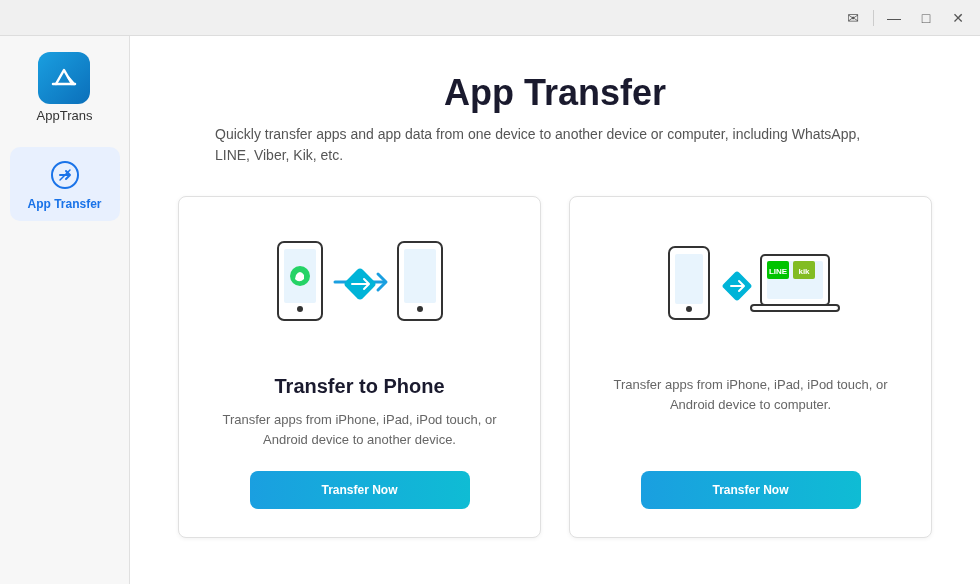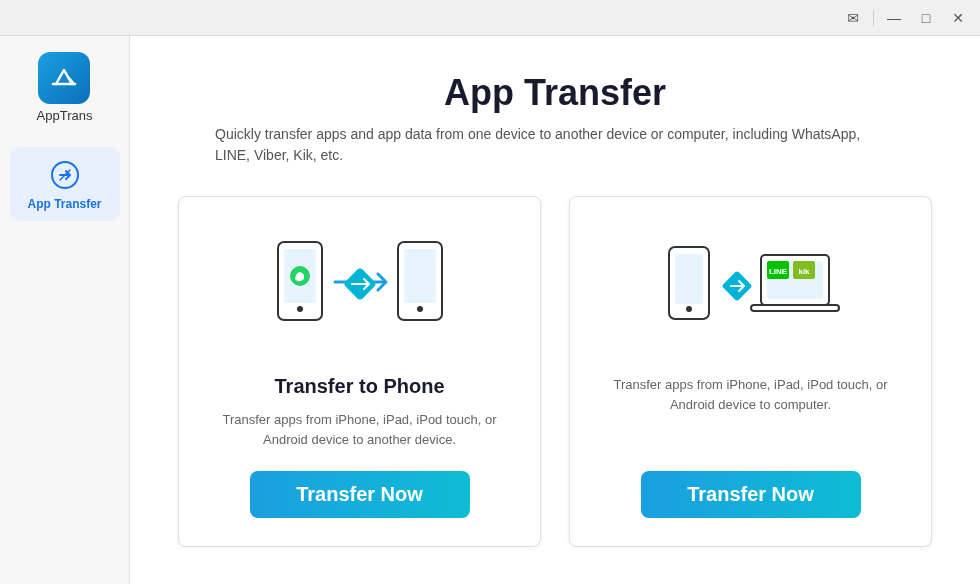--- a/index.html
+++ b/index.html
@@ -193,21 +193,21 @@
       margin-bottom: 22px;
       flex: 1;
     }
 
     .transfer-btn {
       background: linear-gradient(90deg, #1a9fe0, #0fbcd4);
       color: white;
       border: none;
       border-radius: 8px;
       padding: 12px 40px;
-      font-size: 20px;
+      font-size: 12px;
       font-weight: 600;
       cursor: pointer;
       width: 100%;
       max-width: 220px;
       transition: opacity 0.2s;
     }
 
     
     svg { display: block; }
   </style>

